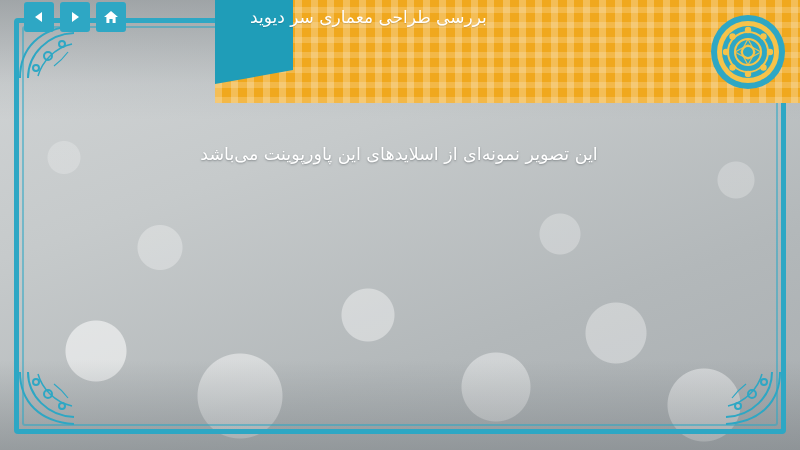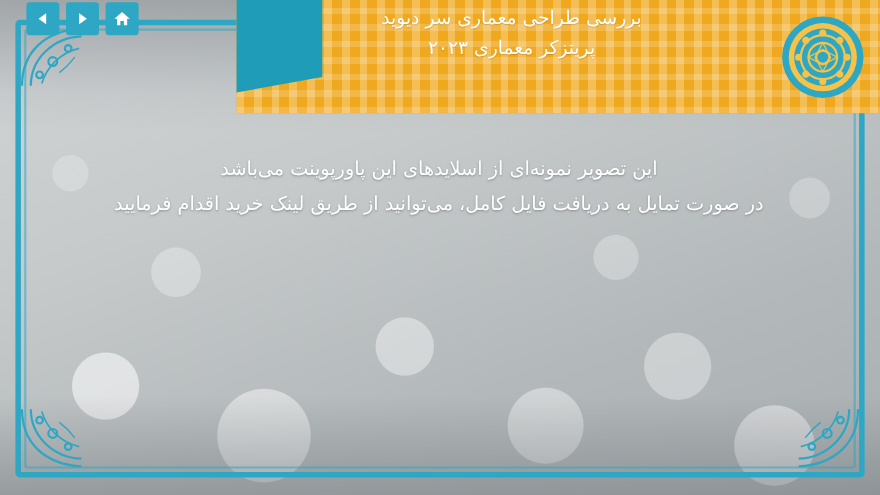--- a/index.html
+++ b/index.html
@@ -114,21 +114,21 @@
     top: 70px;
     width: 0; height: 0;
     border-left: 78px solid #1f9db8;
     border-bottom: 14px solid transparent;
   }
   .banner-text {
     position: absolute;
     right: 120px;
     top: 4px;
     width: 430px;
-    text-align: center;
+    text-align: left;
     direction: rtl;
     color: #ffffff;
     font-size: 17px;
     line-height: 27px;
     font-family: "DejaVu Sans", sans-serif;
     text-shadow: 0 1px 1px rgba(0,0,0,0.15);
   }
 
   
   .medallion {
@@ -243,21 +243,20 @@
     </svg>
   </div>
 
   <div class="banner">
     <div class="banner-stripes"></div>
   </div>
   <div class="banner-teal-left"></div>
 
   <div class="banner-text">
     <div>بررسی طراحی معماری سر دیوید</div>
-    <div>پریتزکر معماری ۲۰۲۳</div>
   </div>
 
   <div class="medallion">
     <svg width="76" height="76" viewBox="0 0 76 76">
       <circle cx="38" cy="38" r="37" fill="#2ea7c4"></circle>
       <circle cx="38" cy="38" r="31" fill="#f6c34a"></circle>
       <circle cx="38" cy="38" r="26" fill="#2ea7c4"></circle>
       <g stroke="#f6c34a" stroke-width="2" fill="none">
         <circle cx="38" cy="38" r="20"></circle>
         <circle cx="38" cy="38" r="13"></circle>
@@ -296,16 +295,15 @@
     </button>
     <button class="nav-btn">
       <svg width="16" height="16" viewBox="0 0 16 16">
         <polygon points="8,2 15,8 12.6,8 12.6,14 9.6,14 9.6,10 6.4,10 6.4,14 3.4,14 3.4,8 1,8" fill="#ffffff"></polygon>
       </svg>
     </button>
   </div>
 
   <div class="content">
     <p>این تصویر نمونه‌ای از اسلایدهای این پاورپوینت می‌باشد</p>
-    <p>در صورت تمایل به دریافت فایل کامل، می‌توانید از طریق لینک خرید اقدام فرمایید</p>
   </div>
 
 </div>
 
 </body></html>

